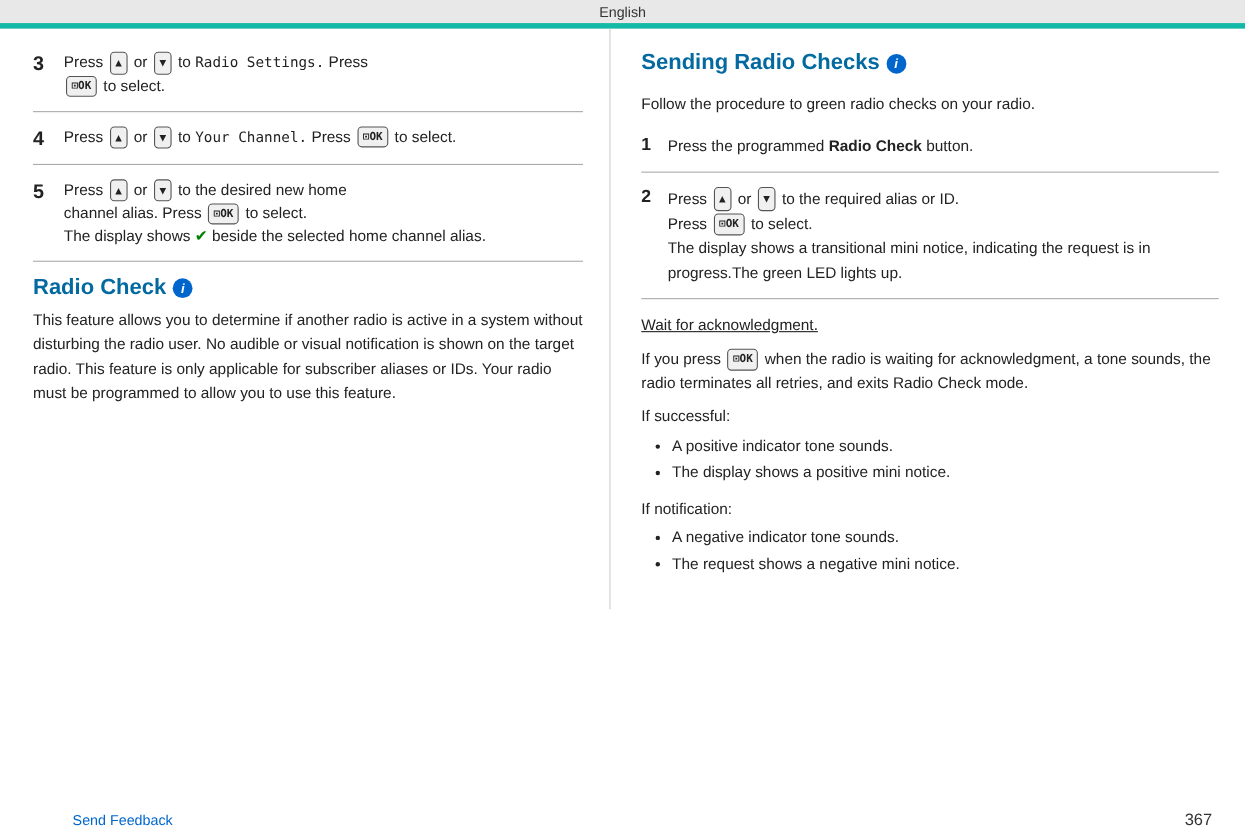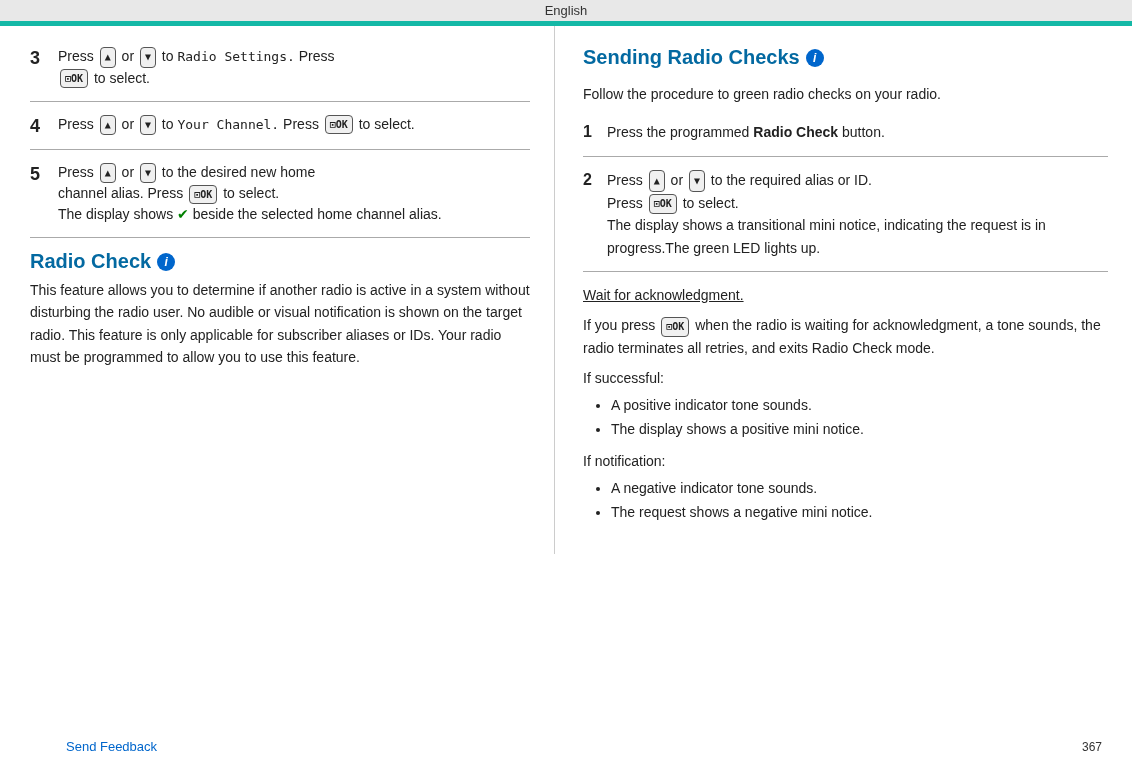--- a/index.html
+++ b/index.html
@@ -193,21 +193,21 @@
     }
 
     .send-feedback {
       color: #0066cc;
       font-size: 13px;
       text-decoration: none;
       cursor: pointer;
     }
 
     .page-number {
-      font-size: 12px;
+      font-size: 15px;
       color: #333;
     }
 
     .right-col-title-row {
       display: flex;
       align-items: center;
       gap: 8px;
       margin-bottom: 8px;
     }
   </style>

